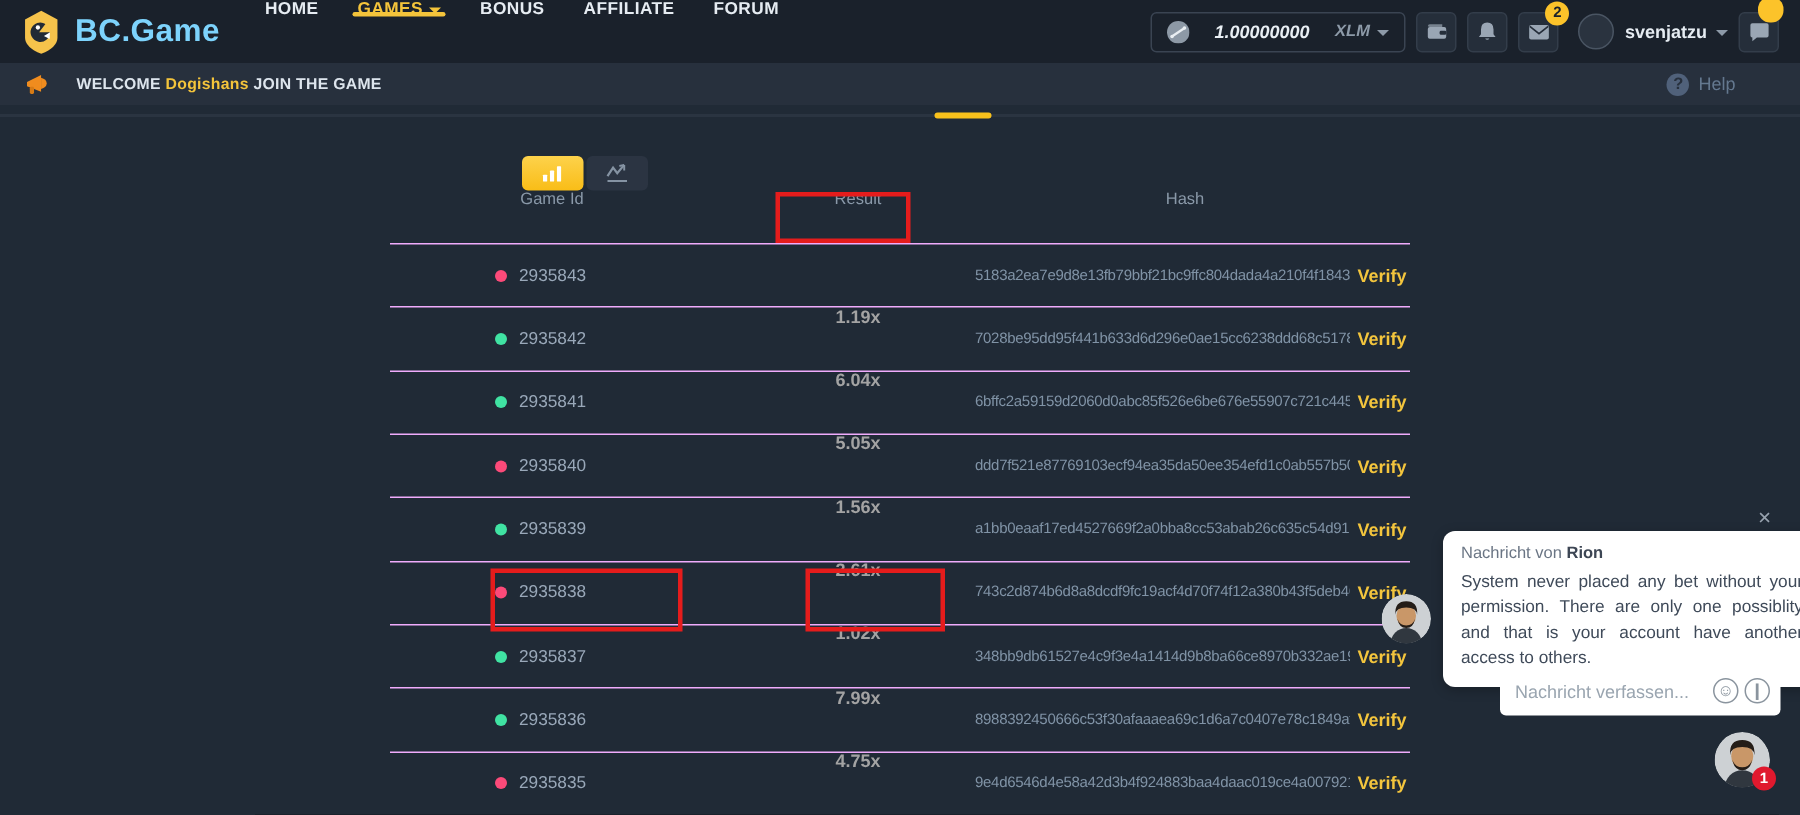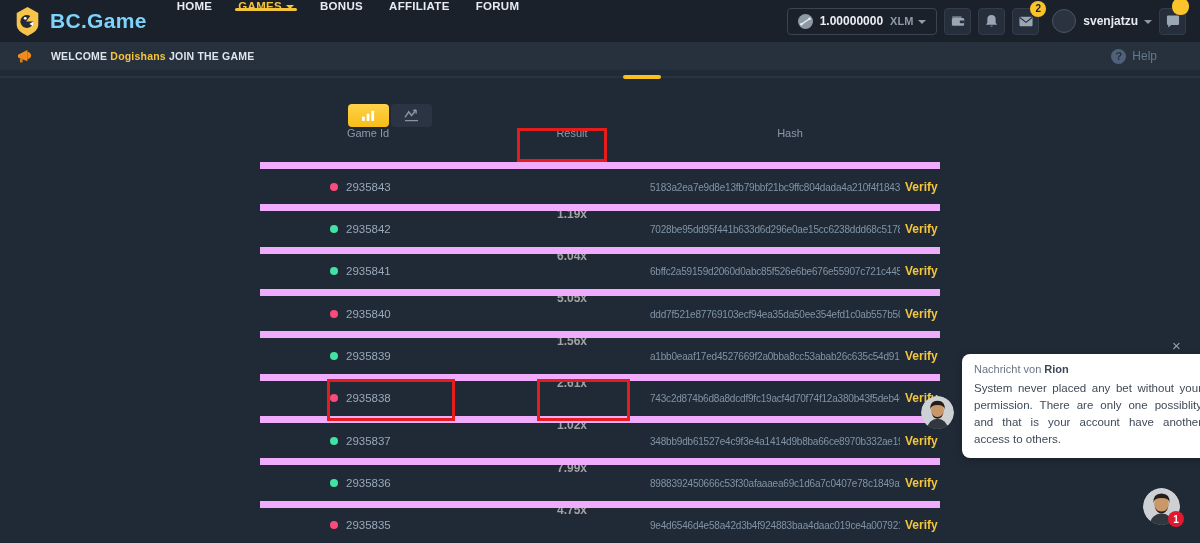--- a/index.html
+++ b/index.html
@@ -14,22 +14,22 @@
   .brand { font-size:21px; font-weight:bold; color:#7dd3fc; letter-spacing:.3px; }
   .nav-menu { display:flex; margin-left:30px; gap:26px; height:42px; align-items:flex-start; }
   .nav-item { position:relative; display:flex; align-items:center; gap:4px;
               font-size:11.5px; font-weight:bold; color:#e6ecf2; letter-spacing:.3px; cursor:pointer; }
   .nav-item.active { color:#f4c43b; }
   .nav-item.active::after { content:""; position:absolute; left:-3px; right:-3px; bottom:1px;
               height:3px; background:#f4c43b; border-radius:2px; }
   .caret { display:inline-block; width:0; height:0; border-left:4px solid transparent;
            border-right:4px solid transparent; border-top:4px solid currentColor; margin-top:1px; }
   .nav-right { margin-left:auto; display:flex; align-items:center; gap:7px; padding-right:14px; }
-  .balance-box { display:flex; align-items:center; gap:7px; height:27px; padding:0 10px;
-                 border:1px solid #39untz44; border:1px solid #3a4452; border-radius:4px; }
+  .balance-box { display:flex; align-items:center; gap:17px; height:27px; padding:0 10px;
+                 border:1px solid #39untz44; border:1px solid #3a4452; border-radius:4px;font-style:italic; }
   .balance-amount { font-size:12px; font-weight:bold; color:#e9eff4; }
   .balance-cur { font-size:11px; font-weight:bold; color:#8d9aa8; display:flex; align-items:center; gap:5px; }
   .icon-btn { position:relative; width:27px; height:27px; background:#252e3a; border:1px solid #333d4a;
               border-radius:4px; display:flex; align-items:center; justify-content:center;
               color:#9aa6b4; cursor:pointer; }
   .badge { position:absolute; top:-8px; right:-8px; min-width:16px; height:16px; border-radius:8px;
            background:#fcc32a; color:#1a212b; font-size:10px; font-weight:bold;
            display:flex; align-items:center; justify-content:center; padding:0 3px; }
   .badge.clipped { top:-11px; right:-4px; width:17px; height:17px; }
   .nav-avatar { width:24px; height:24px; border-radius:50%; background:#2a333f;
@@ -57,21 +57,21 @@
   .table { position:absolute; left:260px; top:96px; width:680px; height:447px; }
   .tabs { position:absolute; left:88px; top:8px; display:flex; gap:2px; }
   .tab { width:41px; height:23px; border-radius:4px; display:flex; align-items:center;
          justify-content:center; cursor:pointer; }
   .tab.active { background:linear-gradient(#fdd24b, #f9bd17); color:#ffffff; }
   .tab.inactive { background:#2b3442; color:#8593a3; }
   .thead span { position:absolute; top:31px; transform:translateX(-50%); font-size:11px;
                 color:#8a99a9; }
   .th-gameid { left:108px; } .th-result { left:312px; } .th-hash { left:530px; }
   .tbody { position:absolute; top:66px; left:0; right:0; }
-  .row { position:relative; height:42.35px; border-top:7px solid #f0abfc; }
+  .row { position:relative; height:42.35px; border-top:1px solid #f0abfc; }
   .cell-id { position:absolute; left:70px; top:50%; transform:translateY(-50%);
              display:flex; align-items:center; gap:8px; }
   .dot { width:8px; height:8px; border-radius:50%; }
   .gid { font-size:11.5px; color:#99a8b9; }
   .cell-result { position:absolute; left:312px; top:50%; transform:translate(-50%,-50%);
                  font-size:12px; font-weight:bold; color:#a3a3a3;margin-top:27px; }
   .cell-hash { position:absolute; left:390px; top:50%; transform:translateY(-50%); width:250px;
                overflow:hidden; white-space:nowrap; font-size:10px; letter-spacing:-.2px; color:#8093a6; }
   .cell-verify { position:absolute; left:645px; top:50%; transform:translateY(-50%);
                  font-size:12px; font-weight:bold; color:#f3c53d; cursor:pointer; }
@@ -338,20 +338,25 @@
   </div>
 
   <div class="chat-card">
     <div class="chat-card-header">
       <span>Nachricht von</span>
       <b>Rion</b>
     </div>
     <div class="chat-card-msg">System never placed any bet without your permission. There are only one possiblity and that is your account have another access to others.</div>
   </div>
 
+  <div class="chat-input-bar">
+    <input class="chat-input" type="text" placeholder="Nachricht verfassen..." style="">
+    <span class="round-ic">☺</span>
+    <span class="round-ic">❙</span>
+  </div>
 
   <div class="chat-avatar-bottom">
     <div class="photo">
       <svg viewBox="0 0 48 48" width="37" height="37">
         <circle cx="24" cy="24" r="24" fill="#cdd1d4"></circle>
         <path d="M9 48 a15 15 0 0 1 30 0 Z" fill="#30373f"></path>
         <ellipse cx="24" cy="21" rx="9.5" ry="11" fill="#c99768"></ellipse>
         <path d="M13.5 20 Q12.5 7 24 7 Q35.5 7 34.5 20 Q34 13 24 13 Q14 13 13.5 20 Z" fill="#241d18"></path>
         <path d="M15.5 24 Q17 33 24 33 Q31 33 32.5 24 Q30.5 30.5 24 30.5 Q17.5 30.5 15.5 24 Z" fill="#241d18"></path>
       </svg>

